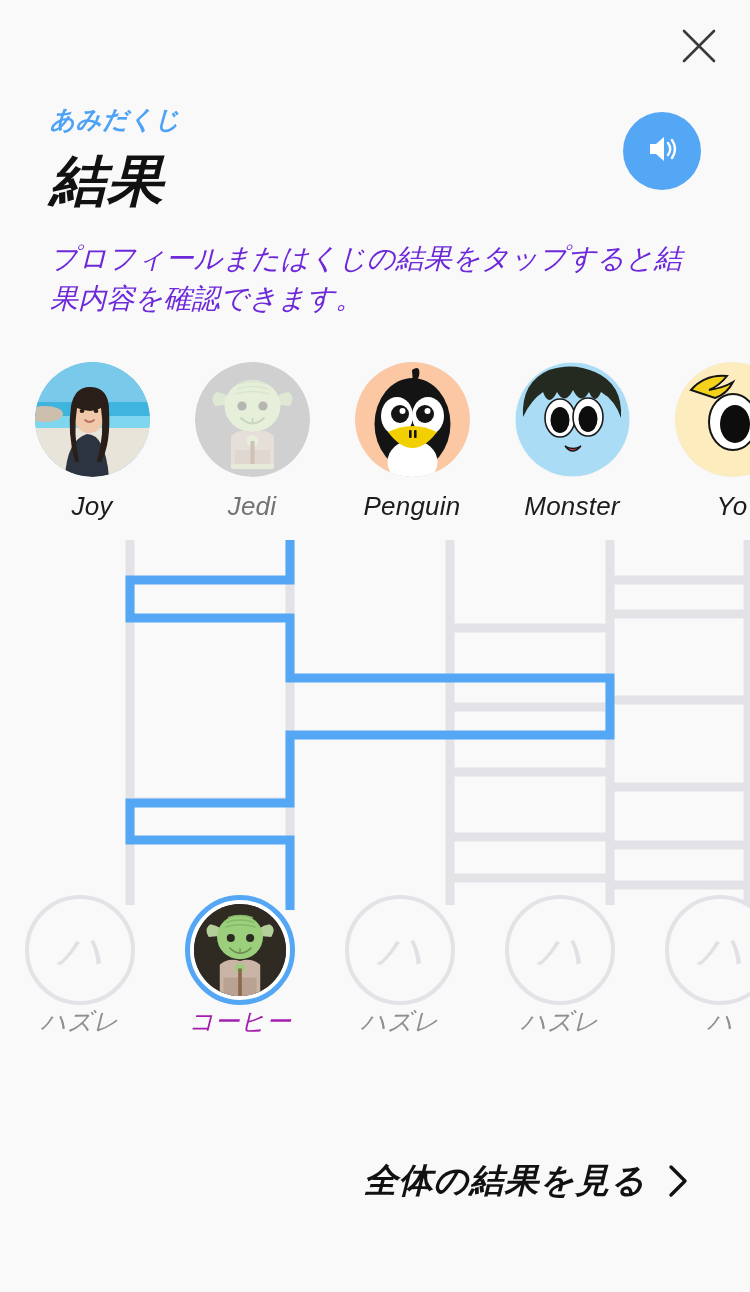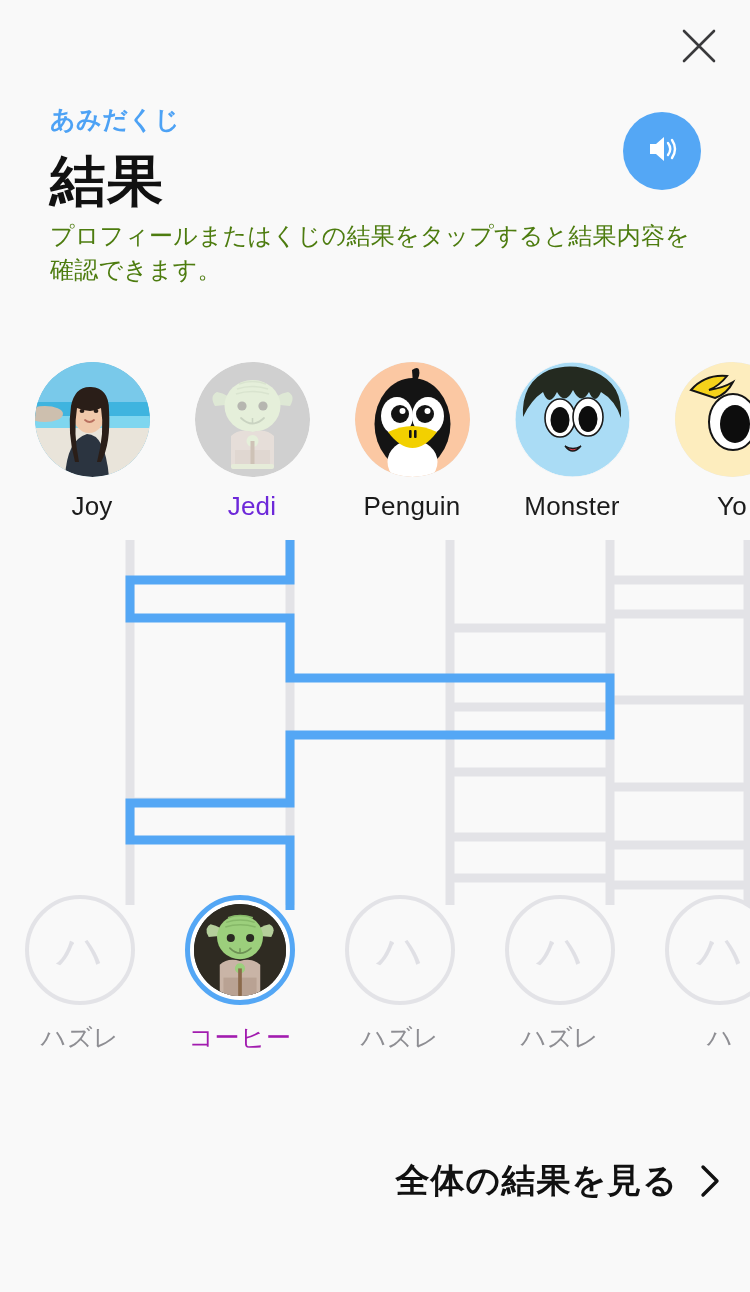--- a/index.html
+++ b/index.html
@@ -2,21 +2,21 @@
 <html><head>
 <meta charset="utf-8">
 <style>
   * { box-sizing: border-box; margin: 0; padding: 0; }
   html, body {
     width: 750px; height: 1292px;
     background: #f9f9f9;
     font-family: "Liberation Sans", "DejaVu Sans", sans-serif;
     overflow: hidden;
   }
-  .screen { position: relative; width: 602px; height: 1292px; background: #f9f9f9; }
+  .screen { position: relative; width: 602px; height: 1292px; background: #f9f9f9; font-style: italic; }
 
   
   .close-btn {
     position: absolute; left: 670px; top: 17px;
     width: 58px; height: 58px;
     display: flex; align-items: center; justify-content: center;
     cursor: pointer;
   }
   .close-btn svg { display: block; }
 
@@ -24,22 +24,22 @@
   .header { position: absolute; left: 50px; top: 106px; width: 650px; }
   .kicker {
     color: #4da2f5; font-size: 25px; font-weight: bold;
     letter-spacing: .5px; line-height: 1.1;
   }
   .title {
     color: #111; font-size: 56px; font-weight: bold;
     line-height: 1.12; margin-top: 16px; letter-spacing: 1px;
   }
   .subtitle {
-    color: #4d7c0f; font-size: 24px; line-height: 1.42;
-    margin-top: 7px; width: 645px; letter-spacing: .2px;
+    color: #6d28d9; font-size: 28px; line-height: 1.42;
+    margin-top: 27px; width: 645px; letter-spacing: .2px;
   }
 
   
   .sound-btn {
     position: absolute; left: 623px; top: 112px;
     width: 78px; height: 78px; border-radius: 50%;
     background: #54a7f5;
     display: flex; align-items: center; justify-content: center;
     cursor: pointer; border: none;
   }
@@ -53,21 +53,21 @@
   .participant {
     width: 160px; flex: 0 0 160px;
     display: flex; flex-direction: column; align-items: center;
     cursor: pointer;
   }
   .avatar {
     width: 115px; height: 115px; border-radius: 50%;
     overflow: hidden; position: relative; background: #e8e8e8;
   }
   .participant.dim .avatar { opacity: .38; }
-  .participant.dim .p-name { color: #6d28d9; }
+  .participant.dim .p-name { color: #737373; }
   .p-name {
     margin-top: 14px; font-size: 26px; color: #1b1b1b;
     white-space: nowrap; letter-spacing: .2px;
   }
 
   
   .ladder { position: absolute; left: 0; top: 540px; width: 750px; height: 370px; }
   .ladder svg { display: block; }
 
   
@@ -92,30 +92,30 @@
   }
   .r-circle.win {
     border: 5px solid #54a7f5; background: #ffffff;
     padding: 4px; overflow: hidden;
   }
   .r-circle.win .win-inner {
     width: 100%; height: 100%; border-radius: 50%;
     overflow: hidden; background: #2b2b24; position: relative;
   }
   .r-name {
-    margin-top: 16px; font-size: 25px; color: #8e8e93;
+    font-size: 25px; color: #8e8e93;
     white-space: nowrap; letter-spacing: .5px;
   }
   .result.winner .r-name { color: #a21caf; }
 
   
   .cta {
     position: absolute; left: 0; top: 1158px; width: 750px;
     display: flex; justify-content: flex-end; align-items: center;
-    padding-right: 28px; cursor: pointer;
+    padding-right: 60px; cursor: pointer;
   }
   .cta-label {
     font-size: 34px; font-weight: bold; color: #111; letter-spacing: 1px;
   }
   .cta-chevron { margin-left: 20px; display: flex; align-items: center; }
 </style>
 </head>
 <body>
 
 <div class="screen">

